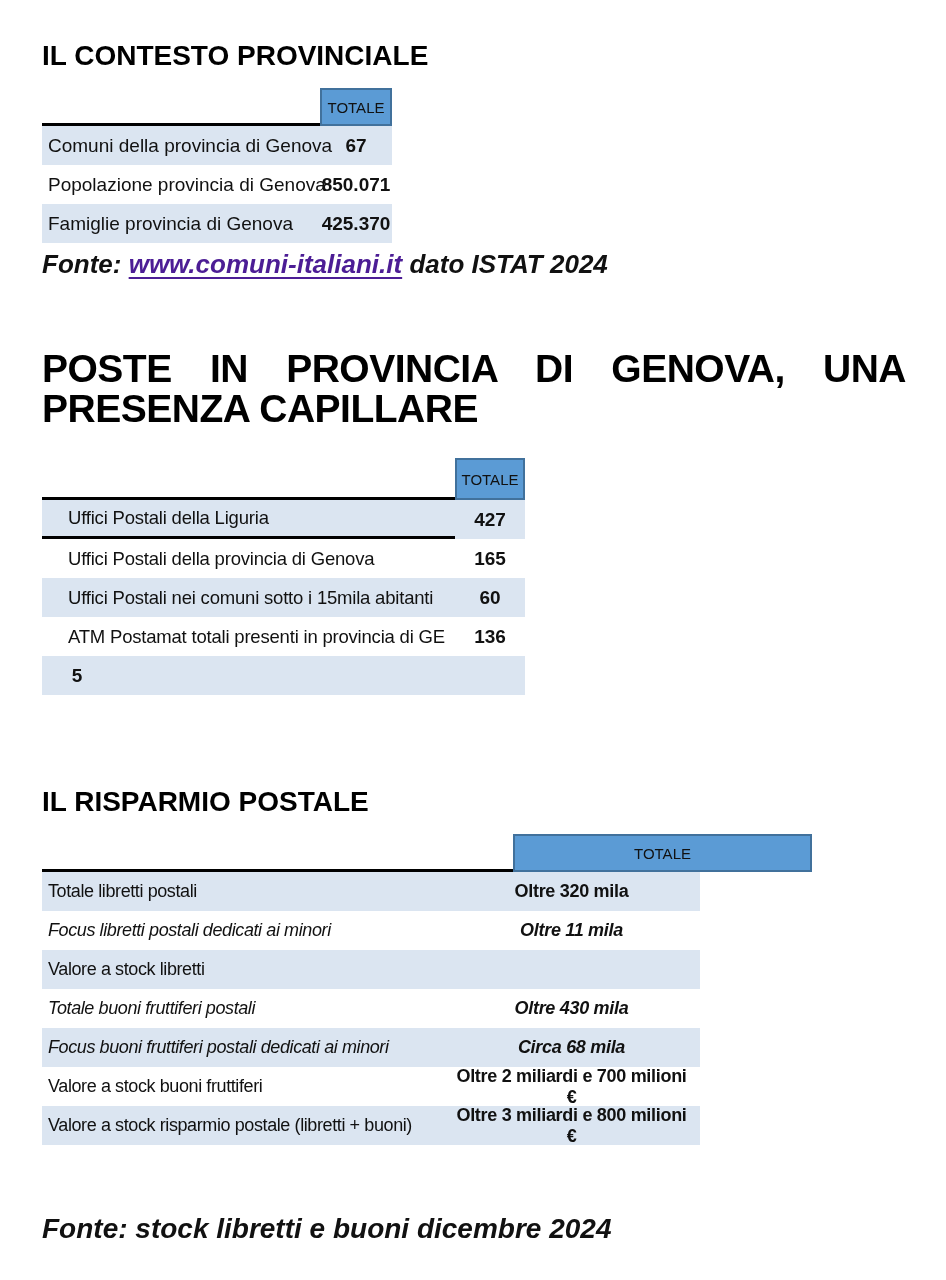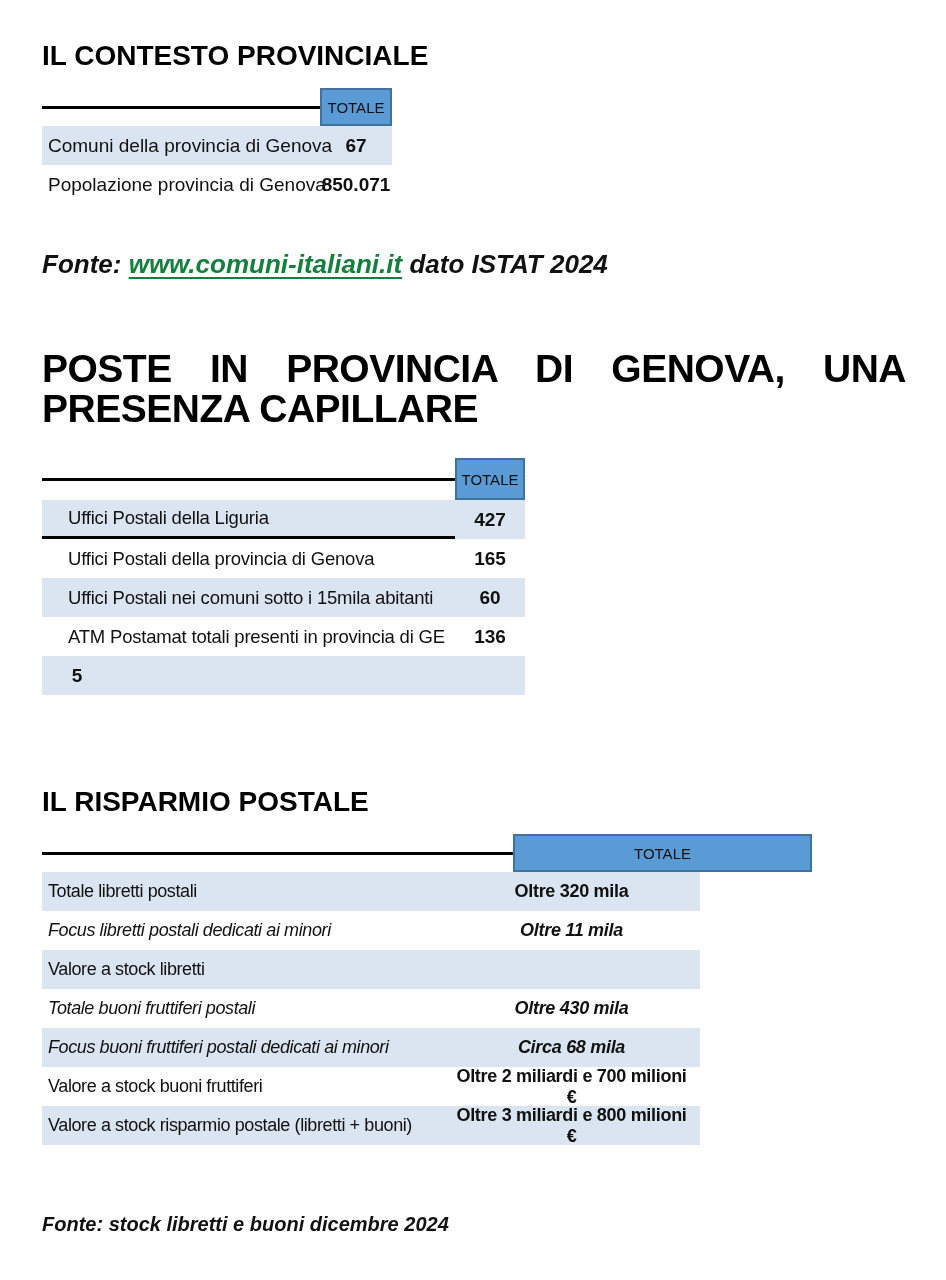--- a/index.html
+++ b/index.html
@@ -23,21 +23,21 @@
     width: 864px;
     font-size: 39px;
     line-height: 40px;
     letter-spacing: -0.5px;
     text-align: justify;
     white-space: normal;
   }
 
   
   .tbl { display: block; }
-  .thead { display: flex; align-items: center; }
+  .thead { display: flex; align-items: flex-end; }
   .th-spacer { border-bottom: 3px solid #000000; }
   .th-totale {
     background: #5b9bd5;
     border: 2px solid #41719c;
     color: #111111;
     font-size: 15px;
     display: flex; align-items: center; justify-content: center;
   }
   .row { display: flex; align-items: stretch; }
   .row.alt { background: #dbe5f1; }
@@ -80,23 +80,23 @@
   #table3 .row-last .cell-value { align-items: flex-start; padding-top: 6px; line-height: 24px; }
   .it { font-style: italic; }
 
   .fonte {
     font-weight: bold;
     font-style: italic;
     white-space: nowrap;
     color: #111111;
   }
   #fonte1 { font-size: 26px; }
-  #fonte2 { font-size: 20px; }
+  #fonte2 { font-size: 28px; }
   a.src-link {
-    color: #15803d;
+    color: #4c1d95;
     text-decoration: underline;
     text-decoration-thickness: 2px;
     text-underline-offset: 4px;
   }
 </style>
 </head>
 <body>
 
 <h1 class="sec-title abs" style="left:42px; top:40px;">IL CONTESTO PROVINCIALE</h1>
 
@@ -105,20 +105,24 @@
     <div class="th-spacer"></div>
     <div class="th-totale">TOTALE</div>
   </div>
   <div class="row alt">
     <div class="cell-label">Comuni della provincia di Genova</div>
     <div class="cell-value">67</div>
   </div>
   <div class="row">
     <div class="cell-label">Popolazione provincia di Genova</div>
     <div class="cell-value">850.071</div>
+  </div>
+  <div class="row alt">
+    <div class="cell-label">Famiglie provincia di Genova</div>
+    <div class="cell-value">425.370</div>
   </div>
 </div>
 
 <div id="fonte1" class="fonte abs" style="left:42px; top:249px;">
   <span>Fonte: </span><a href="#" class="src-link">www.comuni-italiani.it</a><span> dato ISTAT 2024</span>
 </div>
 
 <h1 id="title2" class="sec-title abs" style="left:42px; top:349px;">POSTE IN PROVINCIA DI GENOVA, UNA PRESENZA CAPILLARE</h1>
 
 <div id="table2" class="tbl abs" style="left:42px; top:458px;">

